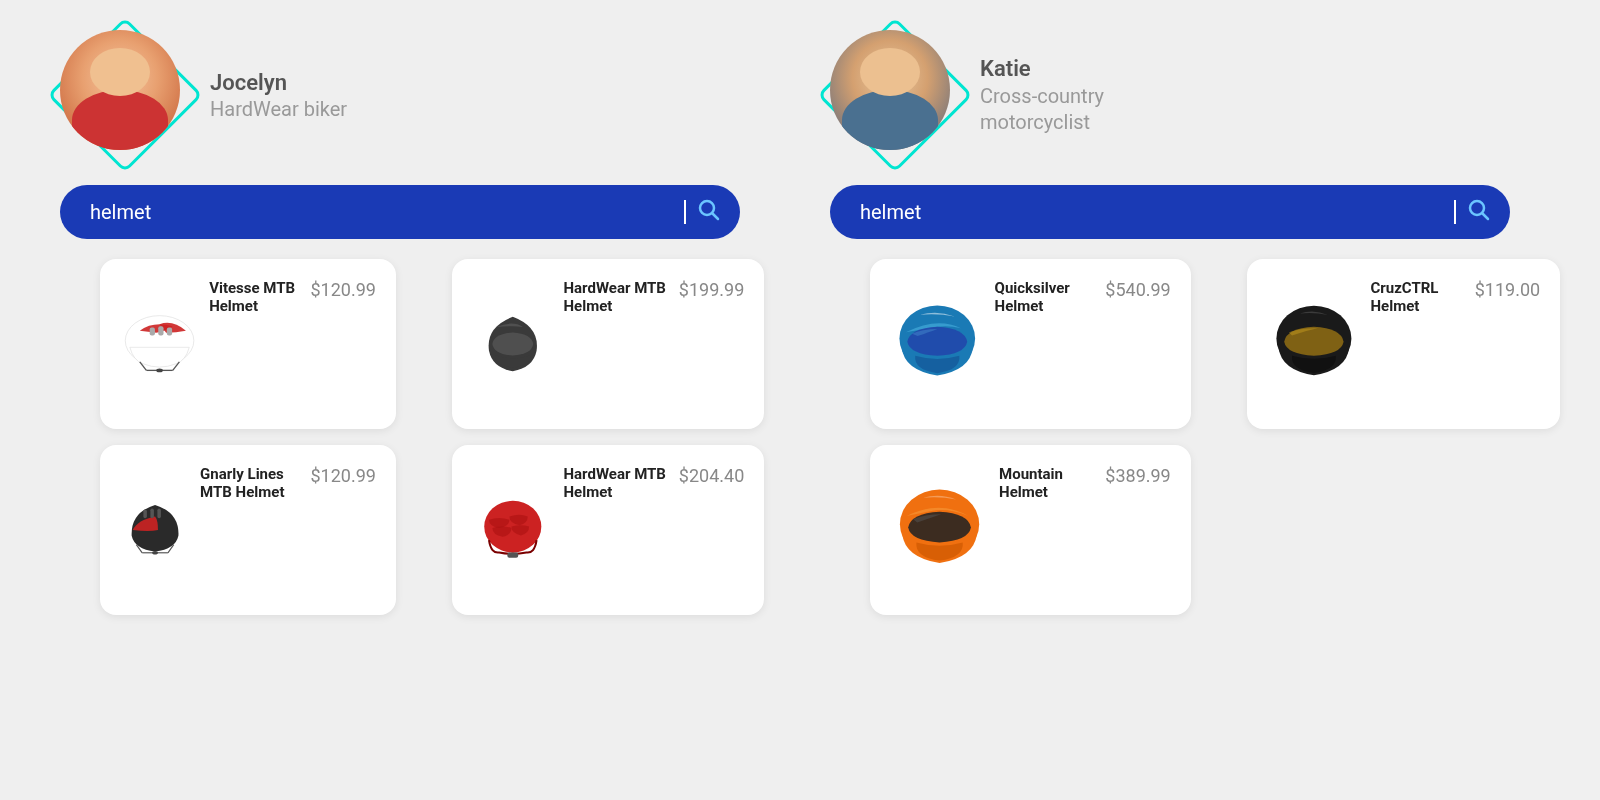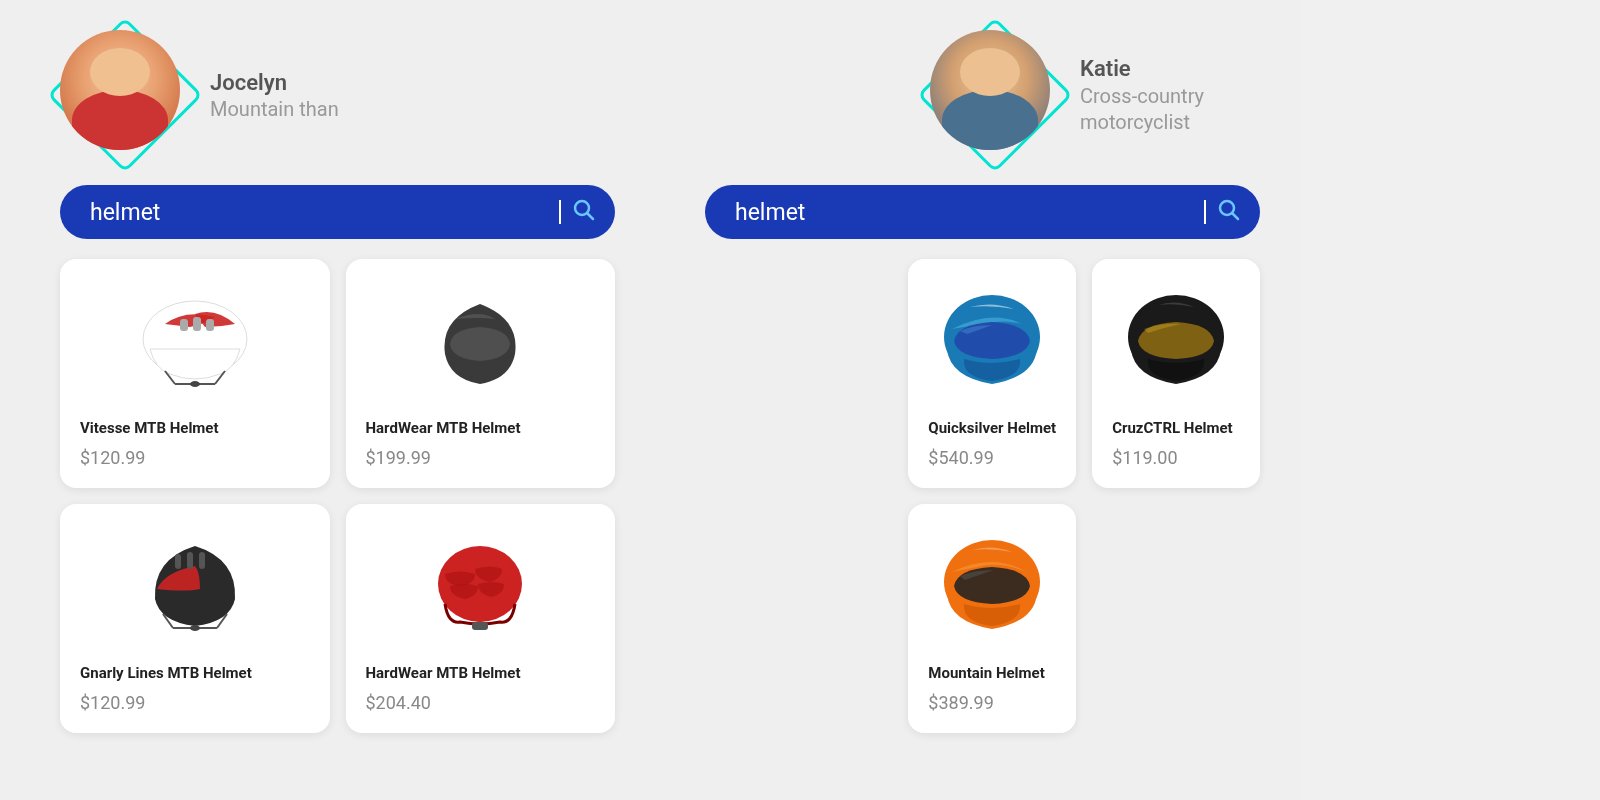--- a/index.html
+++ b/index.html
@@ -21,21 +21,20 @@
     .panel {
       flex: 1;
       padding: 30px 40px 40px 60px;
       display: flex;
       flex-direction: column;
       gap: 20px;
     }
 
     .panel-right {
       padding-left: 50px;
-      align-items: flex-end;
     }
 
     .user-header {
       display: flex;
       align-items: center;
       gap: 20px;
       margin-bottom: 5px;
     }
 
     .avatar-diamond {
@@ -93,21 +92,21 @@
       display: flex;
       align-items: center;
       gap: 10px;
       width: 100%;
       max-width: 680px;
     }
 
     .search-input-text {
       flex: 1;
       color: white;
-      font-size: 23px;
+      font-size: 20px;
       font-weight: 400;
     }
 
     .search-cursor {
       width: 2px;
       height: 24px;
       background: white;
       display: inline-block;
     }
 
@@ -121,25 +120,26 @@
       grid-template-columns: 1fr 1fr;
       gap: 16px;
       max-width: 680px;
     }
 
     .product-card {
       background: white;
       border-radius: 16px;
       padding: 20px;
       display: flex;
-      flex-direction: column;
+      flex-direction: row;
       gap: 10px;
       box-shadow: 0 2px 8px rgba(0,0,0,0.08);
       cursor: pointer;
       transition: box-shadow 0.2s;
+      margin-left: 40px;
     }
 
     .product-image-area {
       height: 130px;
       display: flex;
       align-items: center;
       justify-content: center;
       overflow: hidden;
     }
 
@@ -229,21 +229,21 @@
 
   <div class="panel">
 
     <div class="user-header">
       <div class="avatar-diamond">
         <div class="diamond-border"></div>
         <div class="avatar-img jocelyn-face"></div>
       </div>
       <div class="user-info">
         <span class="user-name">Jocelyn</span>
-        <span class="user-role">Mountain than</span>
+        <span class="user-role">HardWear biker</span>
       </div>
     </div>
 
     <div class="search-bar">
       <span class="search-input-text">helmet</span>
       <span class="search-cursor"></span>
       <span class="search-icon-wrap">
         <svg width="24" height="24" viewBox="0 0 24 24" fill="none" stroke="#6bc5ff" stroke-width="2.5" stroke-linecap="round" stroke-linejoin="round">
           <circle cx="11" cy="11" r="7"></circle>
           <line x1="16.5" y1="16.5" x2="22" y2="22"></line>

